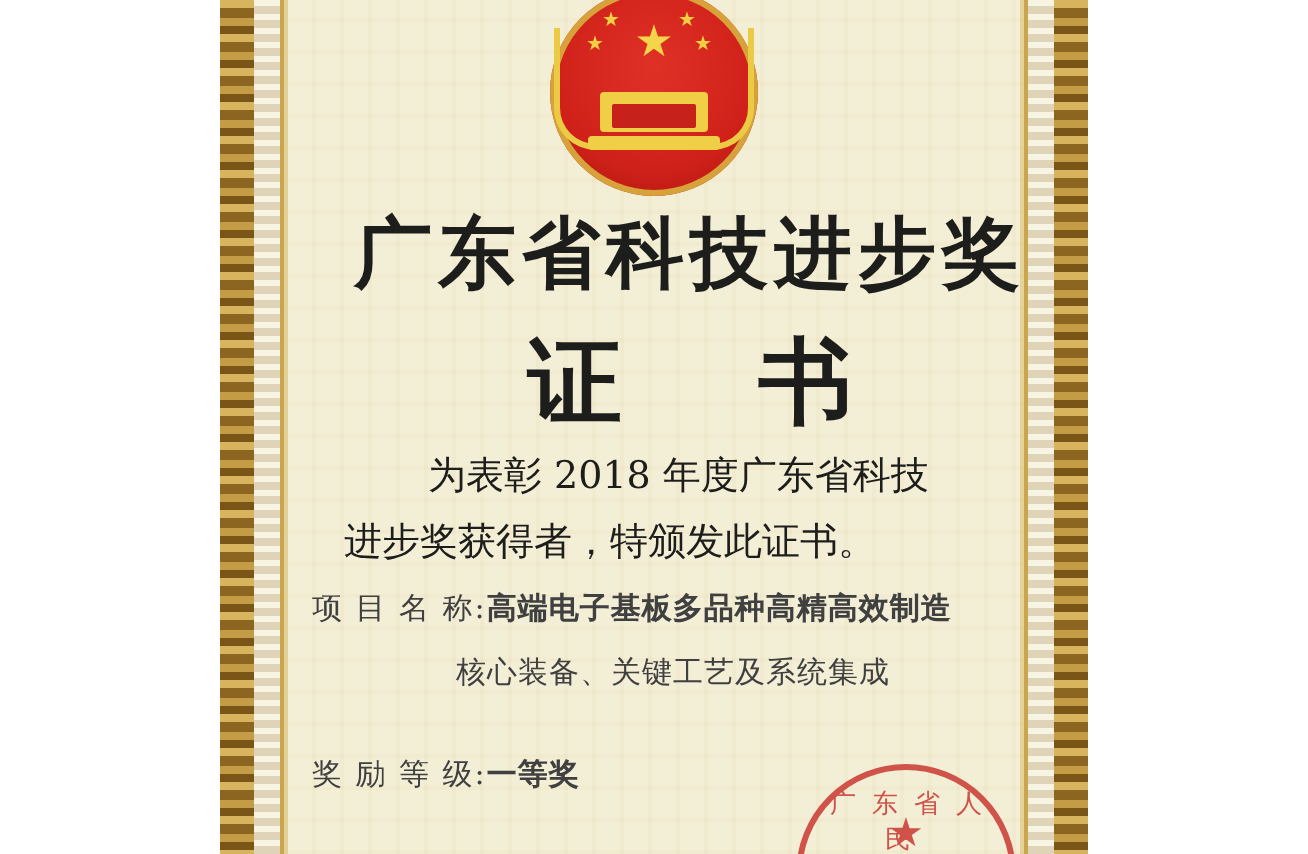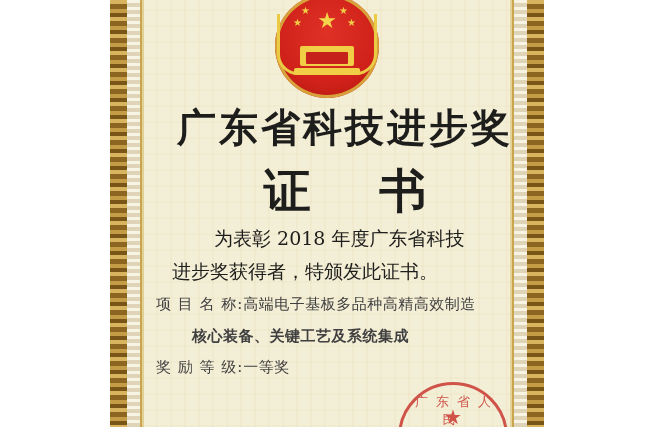--- a/index.html
+++ b/index.html
@@ -224,26 +224,26 @@
     margin-bottom: 7px;
     line-height: 24px;
   }
   .field-label {
     flex: 0 0 auto;
     white-space: nowrap;
     letter-spacing: 1px;
   }
   .field-value {
     flex: 1 1 auto;
+    font-weight: bold;
+    letter-spacing: 0.5px;
+  }
+  .field-value-2 {
+    margin-left: 72px;
     font-weight: normal;
-    letter-spacing: 0.5px;
-  }
-  .field-value-2 {
-    margin-left: 36px;
-    font-weight: bold;
     line-height: 26px;
     letter-spacing: 0.5px;
   }
 
   
   .seal {
     position: absolute;
     left: 288px;
     top: 382px;
     width: 104px;
@@ -320,21 +320,21 @@
     </div>
 
     <div class="fields">
 
       <div class="field-row">
         <div class="field-label">项 目 名 称:</div>
         <div class="field-value">高端电子基板多品种高精高效制造</div>
       </div>
       <div class="field-value-2">核心装备、关键工艺及系统集成</div>
 
-      <div class="field-row" style="margin-top:6px">
+      <div class="field-row" style="margin-top:26px">
         <div class="field-label">奖 励 等 级:</div>
         <div class="field-value">一等奖</div>
       </div>
 
       <div class="field-row" style="margin-top:10px">
       </div>
 
     </div>
 
     <div class="seal">

